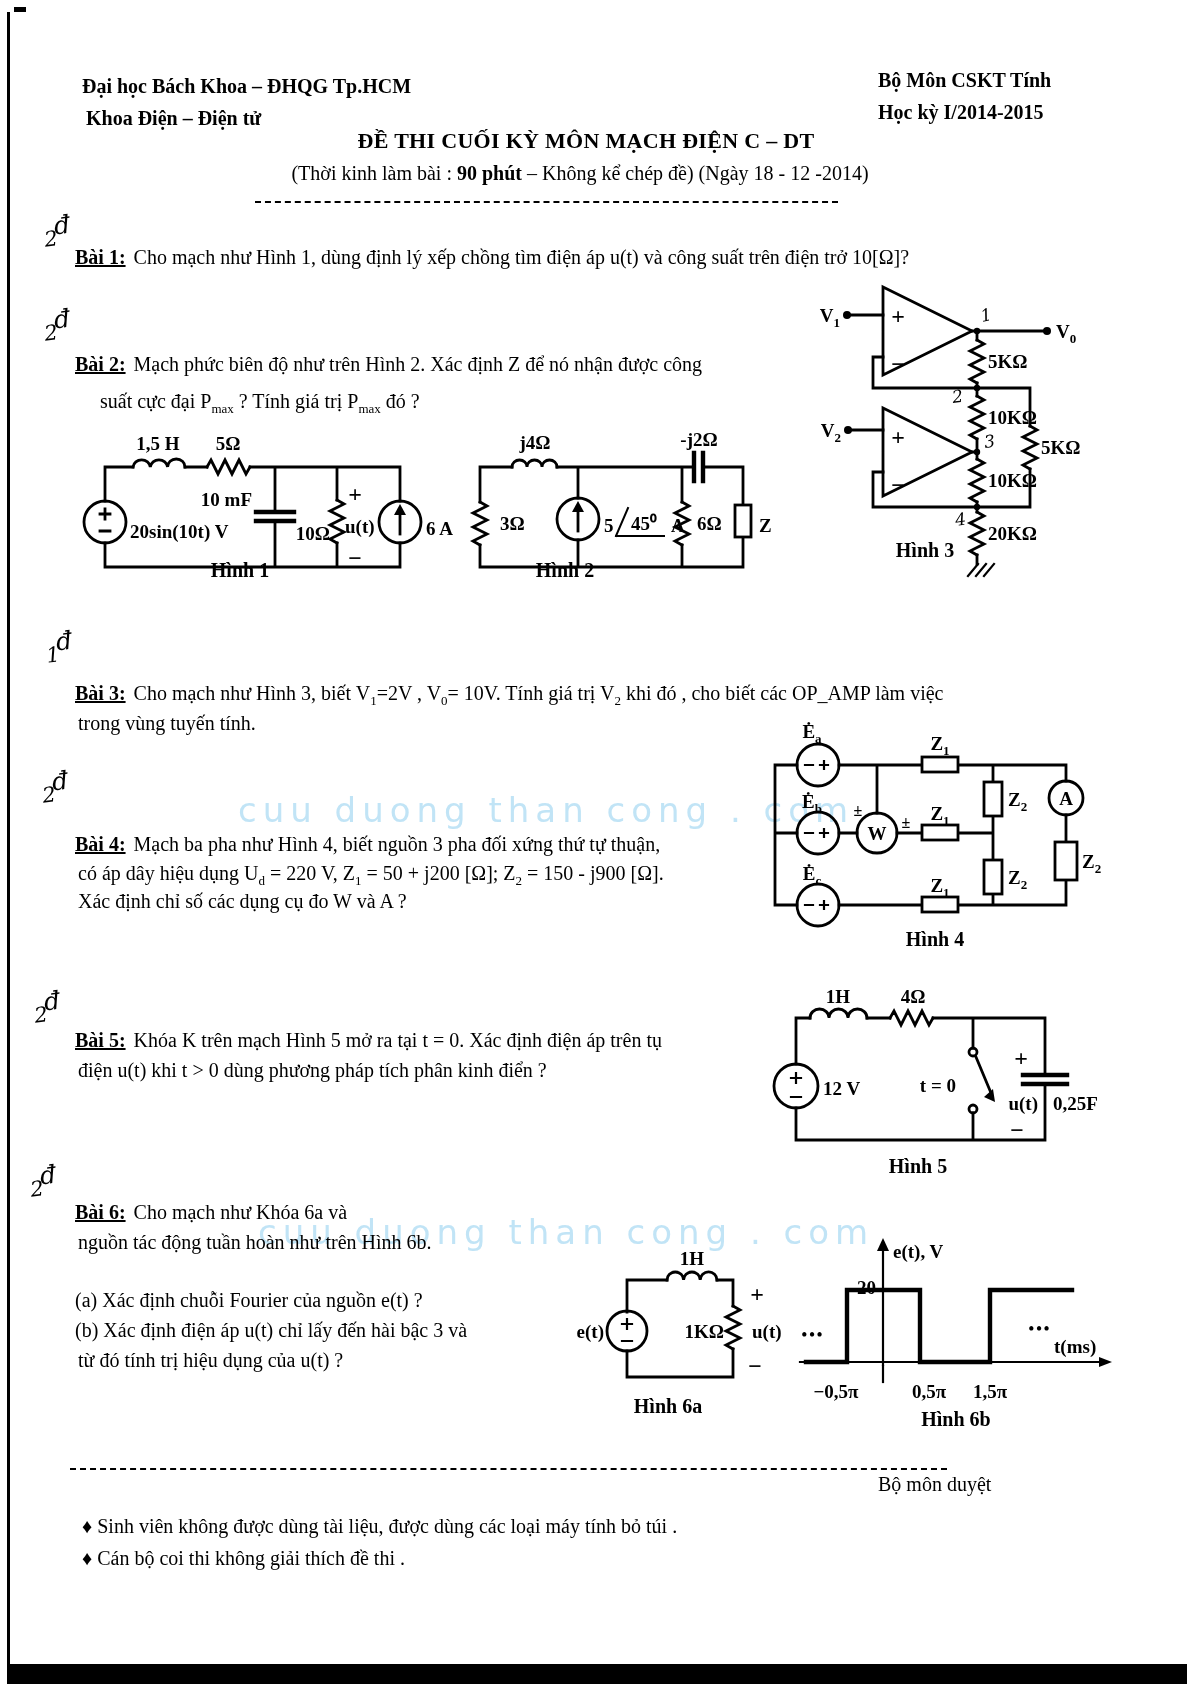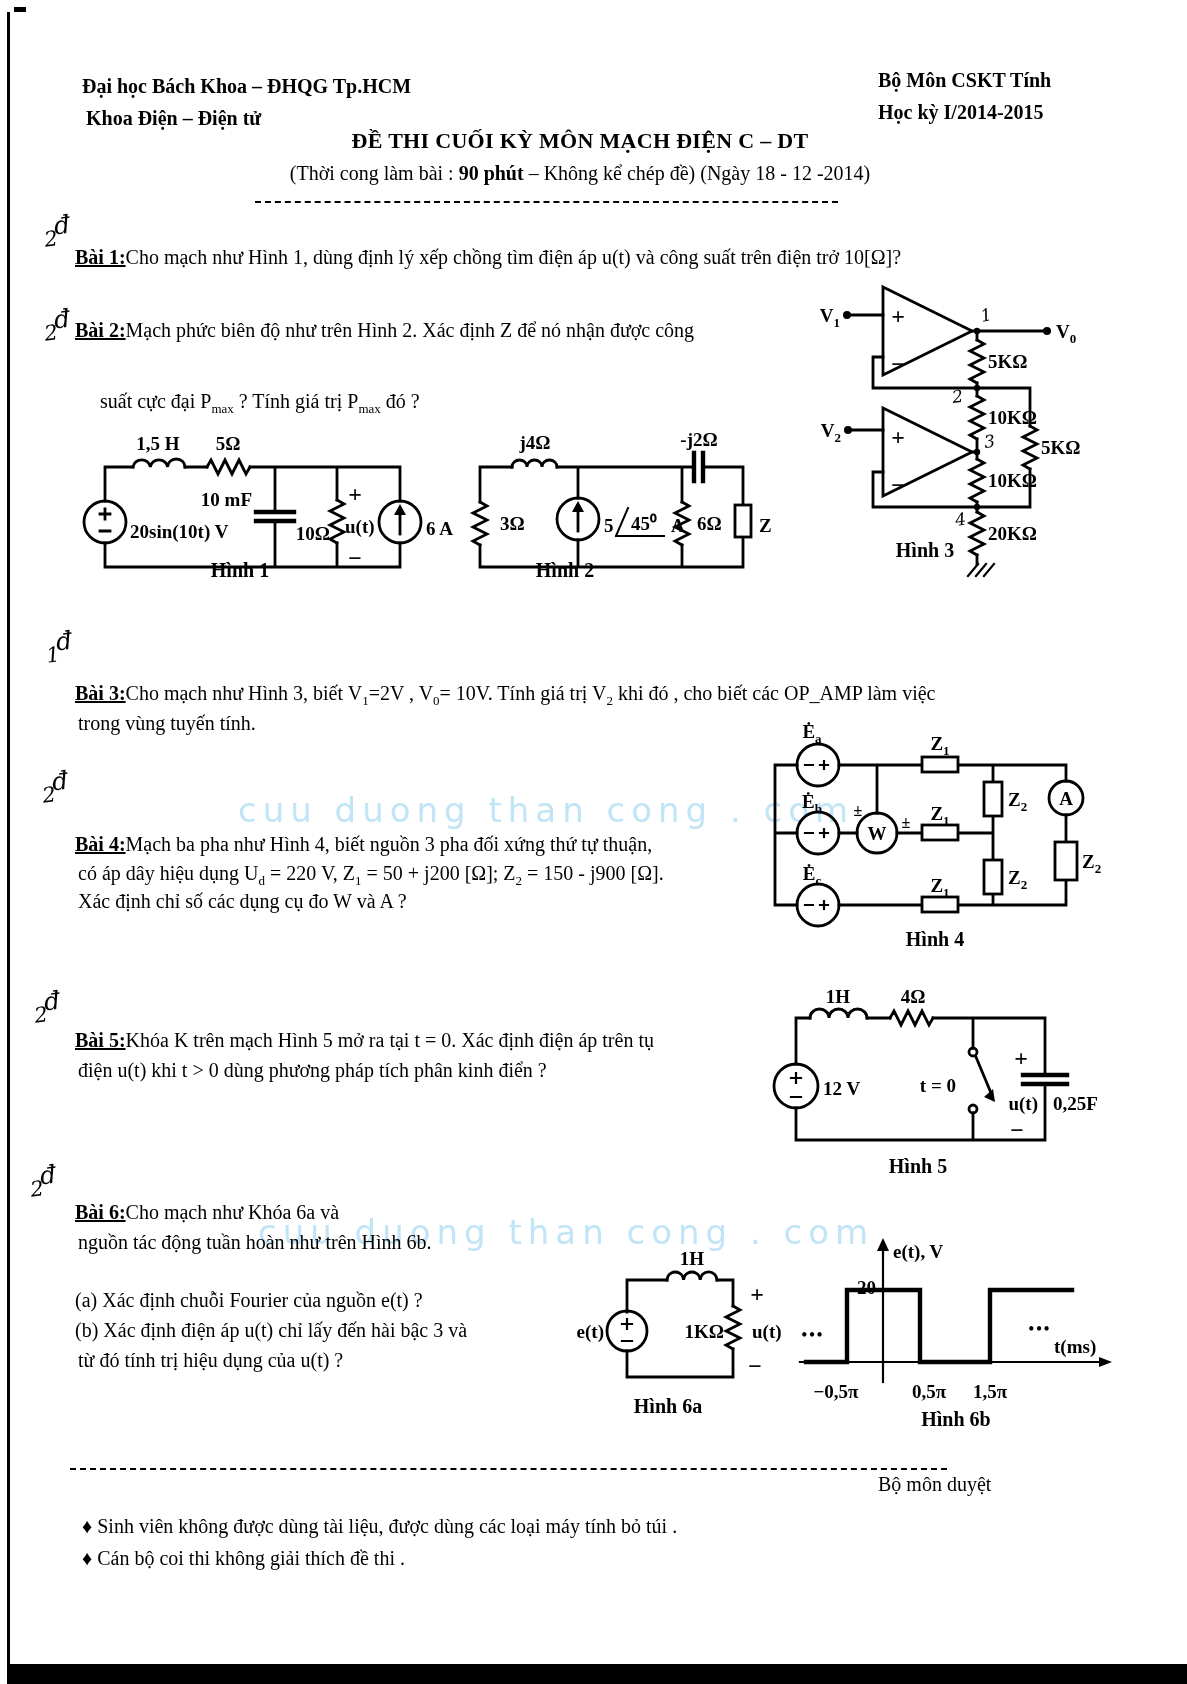--- a/index.html
+++ b/index.html
@@ -1,22 +1,22 @@
 <!DOCTYPE html>
 <html><head>
 <meta charset="utf-8">
 <style>
   html,body{margin:0;padding:0;background:#e8e8e8;}
   .page{position:relative;width:1187px;height:1684px;background:#ffffff;overflow:hidden;
         font-family:"Liberation Serif",serif;color:#000;}
   .tline{position:absolute;font-size:20px;white-space:nowrap;line-height:1.2;}
   .bold{font-weight:bold;}
   .center{text-align:center;}
-  .title{font-size:22px;letter-spacing:.3px;}
-  .plabel{font-weight:bold;text-decoration:underline;}
+  .title{font-size:22px;letter-spacing:.3px;padding-left:6px;}
+  .plabel{font-weight:bold;text-decoration:underline;margin-right:8px;}
   sub{font-size:13px;}
   .dash{position:absolute;border-top:2px dashed #000;height:0;}
   .mark{position:absolute;font-family:"DejaVu Serif",serif;font-style:italic;transform:rotate(-7deg);}
   .mark .num{font-size:21px;}
   .mark .sup{font-size:25px;position:relative;top:-11px;left:-2px;}
   .wm{position:absolute;font-family:"DejaVu Sans",sans-serif;font-size:34px;letter-spacing:6px;
       color:rgba(118,196,236,0.45);white-space:nowrap;z-index:1;}
   .edge-left{position:absolute;left:7px;top:12px;width:3px;height:1672px;background:#000;}
   .edge-bottom{position:absolute;left:7px;top:1664px;width:1180px;height:20px;background:#000;}
   .edge-tick{position:absolute;left:14px;top:7px;width:12px;height:5px;background:#000;}
@@ -44,33 +44,33 @@
   <div class="wm" style="left:238px;top:790px">cuu duong than cong . com</div>
   <div class="wm" style="left:258px;top:1212px">cuu duong than cong . com</div>
 
   <div class="content">
 
     <div class="tline bold" style="left:82px;top:74px">Đại học Bách Khoa – ĐHQG Tp.HCM</div>
     <div class="tline bold" style="left:86px;top:106px">Khoa Điện – Điện tử</div>
     <div class="tline bold" style="left:878px;top:68px">Bộ Môn CSKT Tính</div>
     <div class="tline bold" style="left:878px;top:100px">Học kỳ I/2014-2015</div>
     <div class="tline bold center title" style="left:10px;top:128px;width:1140px">ĐỀ THI CUỐI KỲ MÔN MẠCH ĐIỆN C – DT</div>
-    <div class="tline center" style="left:10px;top:161px;width:1140px"><span>(Thời cong làm bài : </span><b>90 phút</b><span> – Không kể chép đề) (Ngày 18 - 12 -2014)</span></div>
+    <div class="tline center" style="left:10px;top:161px;width:1140px"><span>(Thời kinh làm bài : </span><b>90 phút</b><span> – Không kể chép đề) (Ngày 18 - 12 -2014)</span></div>
     <div class="dash" style="left:255px;top:201px;width:583px"></div>
 
     <div class="mark" style="left:44px;top:222px"><span class="num">2</span><span class="sup">đ</span></div>
     <div class="mark" style="left:44px;top:316px"><span class="num">2</span><span class="sup">đ</span></div>
     <div class="mark" style="left:46px;top:638px"><span class="num">1</span><span class="sup">đ</span></div>
     <div class="mark" style="left:42px;top:778px"><span class="num">2</span><span class="sup">đ</span></div>
     <div class="mark" style="left:34px;top:998px"><span class="num">2</span><span class="sup">đ</span></div>
     <div class="mark" style="left:30px;top:1172px"><span class="num">2</span><span class="sup">đ</span></div>
 
     <div class="tline" style="left:75px;top:245px"><span class="plabel">Bài 1:</span><span>Cho mạch như Hình 1, dùng định lý xếp chồng tìm điện áp u(t) và công suất trên điện trở 10[Ω]?</span></div>
 
-    <div class="tline" style="left:75px;top:318px"><span class="plabel">Bài 2:</span><span>Mạch phức biên độ như trên Hình 2. Xác định Z để nó nhận được công</span></div>
+    <div class="tline" style="left:75px;top:352px"><span class="plabel">Bài 2:</span><span>Mạch phức biên độ như trên Hình 2. Xác định Z để nó nhận được công</span></div>
     <div class="tline" style="left:100px;top:389px"><span>suất cực đại P</span><sub>max</sub><span> ? Tính giá trị P</span><sub>max</sub><span> đó ?</span></div>
 
     <div class="tline" style="left:75px;top:681px"><span class="plabel">Bài 3:</span><span><span>Cho mạch như Hình 3, biết V</span><sub>1</sub><span>=2V , V</span><sub>0</sub><span>= 10V. Tính giá trị V</span><sub>2</sub><span> khi đó , cho biết các OP_AMP làm việc</span></span></div>
     <div class="tline" style="left:78px;top:711px">trong vùng tuyến tính.</div>
 
     <div class="tline" style="left:75px;top:832px"><span class="plabel">Bài 4:</span><span>Mạch ba pha như Hình 4, biết nguồn 3 pha đối xứng thứ tự thuận,</span></div>
     <div class="tline" style="left:78px;top:861px"><span>có áp dây hiệu dụng U</span><sub>d</sub><span> = 220 V, Z</span><sub>1</sub><span> = 50 + j200  [Ω]; Z</span><sub>2</sub><span> = 150 - j900  [Ω].</span></div>
     <div class="tline" style="left:78px;top:889px">Xác định chỉ số các dụng cụ đo W và A ?</div>
 
     <div class="tline" style="left:75px;top:1028px"><span class="plabel">Bài 5:</span><span>Khóa K trên mạch Hình 5 mở ra tại t = 0. Xác định điện áp trên tụ</span></div>

